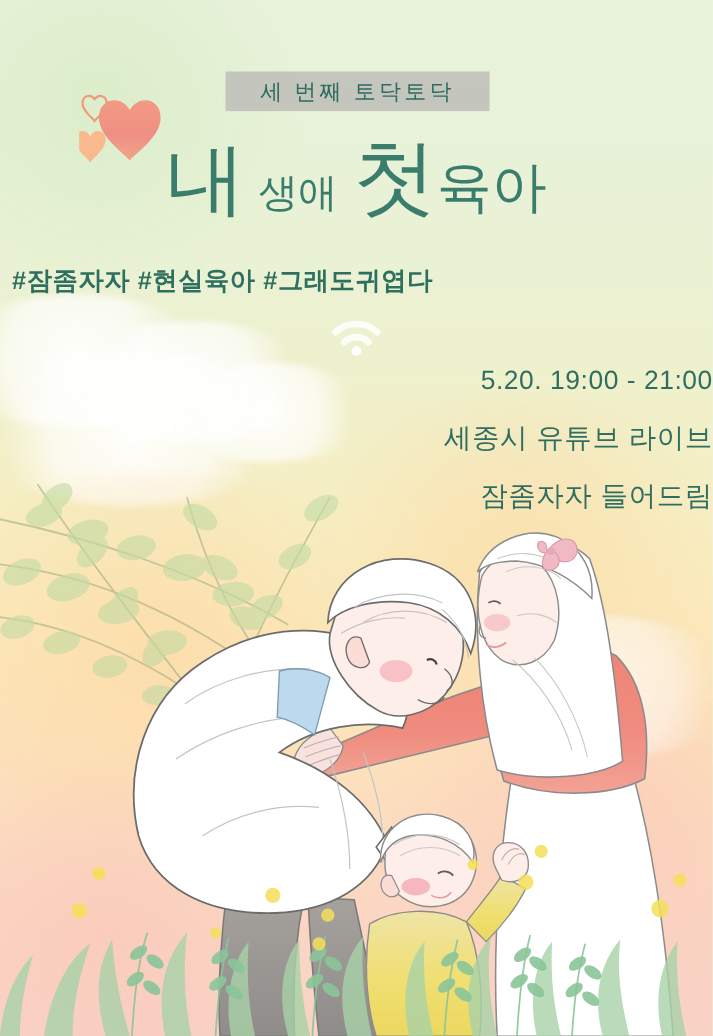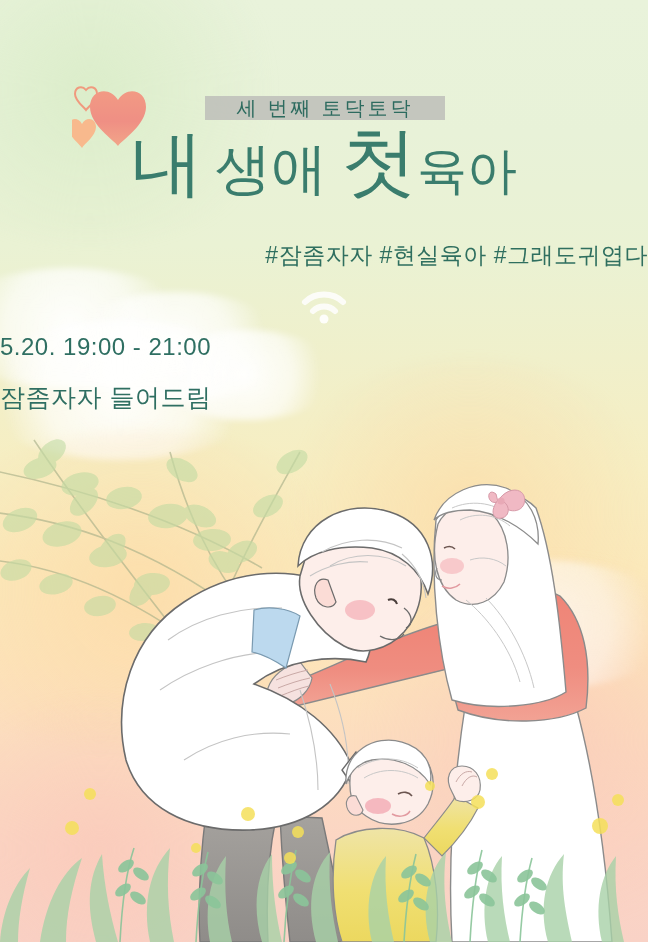--- a/index.html
+++ b/index.html
@@ -44,53 +44,53 @@
     position:absolute;border-radius:50%;
     background:radial-gradient(circle at 50% 50%, rgba(214,235,196,.7) 0%, rgba(214,235,196,0) 70%);
     filter:blur(8px);
   }
 
   
   .hearts{position:absolute;left:72px;top:82px;width:100px;height:70px;}
 
   
   .badge{
-    position:absolute;left:205px;top:96px;width:240px;height:24px;
+    position:absolute;left:205px;top:65px;width:240px;height:36px;
     background:rgba(188,188,184,.82);
     display:flex;align-items:center;justify-content:center;
   }
   .badge span{
     font-family:"Liberation Serif", serif;
     font-size:20px;letter-spacing:3px;color:#2d6b5f;
   }
 
   
   .title{
     position:absolute;left:0;right:0;top:124px;height:96px;
     display:flex;align-items:baseline;justify-content:center;
     color:#3a7d6d;
     font-family:"Liberation Serif", serif;
   }
   .title .t1{font-size:72px;line-height:1;}
-  .title .t2{font-size:56px;line-height:1;margin-left:12px;font-family:Liberation Mono, monospace;}
+  .title .t2{font-size:36px;line-height:1;margin-left:12px;font-family:Liberation Mono, monospace;}
   .title .t3{font-size:76px;line-height:1;margin-left:14px;}
   .title .t4{font-size:50px;line-height:1;}
 
   
   .hashtags{
-    position:absolute;left:0;right:0;top:240px;text-align:right;
-    font-size:23px;font-weight:normal;color:#2f6f5f;letter-spacing:.5px;margin-left:11px;
+    position:absolute;left:0;right:0;top:240px;text-align:left;
+    font-size:23px;font-weight:bold;color:#2f6f5f;letter-spacing:.5px;margin-left:11px;
   }
 
   
   .wifi{position:absolute;left:299px;top:286px;width:50px;height:38px;}
 
   
   .info{
-    position:absolute;left:0;right:0;top:333px;text-align:left;color:#2f6f62;
+    position:absolute;left:0;right:0;top:333px;text-align:right;color:#2f6f62;
   }
   .info .line{font-size:25px;letter-spacing:.5px;margin-bottom:20px;}
   .info .line.l1{font-size:24px;}
 
   
   .illus{position:absolute;left:0;top:0;width:648px;height:942px;}
 
   
   .grass{position:absolute;left:0;bottom:0;width:648px;height:180px;}
 </style>
@@ -373,16 +373,17 @@
   <svg class="wifi" viewBox="0 0 50 38">
     <g fill="none" stroke="#ffffff" stroke-width="6" stroke-linecap="round" opacity=".85">
       <path d="M6 16 C 16 6, 34 6, 44 16"></path>
       <path d="M14 25 C 20 19, 30 19, 36 25"></path>
     </g>
     <circle cx="25" cy="33" r="4.5" fill="#ffffff" opacity=".9"></circle>
   </svg>
 
   <div class="info">
     <div class="line l1">5.20.  19:00 - 21:00</div>
+    <div class="line">세종시 유튜브 라이브</div>
     <div class="line">잠좀자자 들어드림</div>
   </div>
 
 </div>
 
 </body></html>

